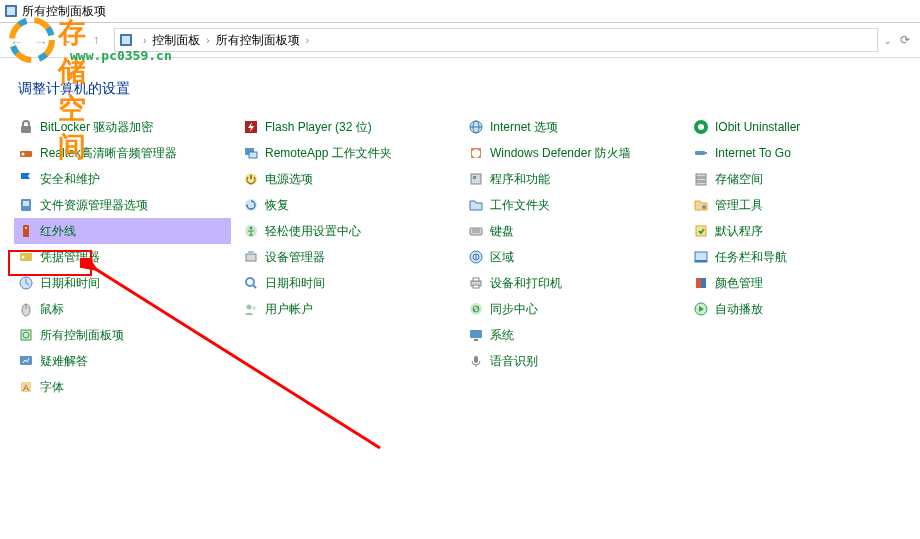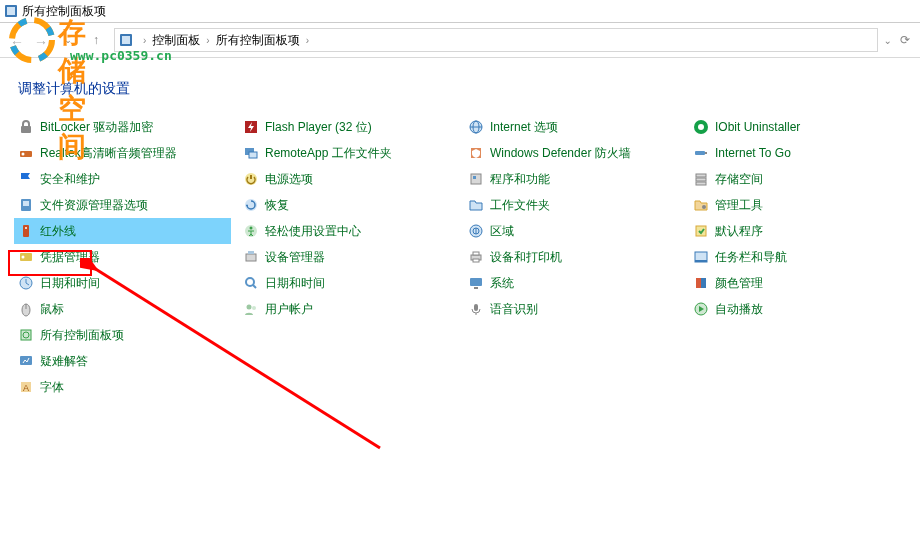--- a/index.html
+++ b/index.html
@@ -12,21 +12,21 @@
   .crumbs .sep{margin:0 6px;color:#888;font-size:10px}
   .crumbs a{color:#000;text-decoration:none}
   .crumbs .cp-icon{width:14px;height:14px;margin-right:4px}
   .navright{display:flex;align-items:center;gap:8px;color:#888;margin-right:4px}
   .header{padding:22px 0 16px 18px;color:#003399;font-size:14px}
   .grid{display:flex;gap:8px;padding:0 14px}
   .col{flex:1;min-width:0}
   .item{display:flex;align-items:center;height:26px;padding:0 4px;cursor:pointer}
   .item .ic{width:16px;height:16px;margin-right:6px;flex:0 0 16px;display:flex;align-items:center;justify-content:center}
   .item a{color:#006d21;text-decoration:none;white-space:nowrap}
-  .item.selected{background:#7dd3fc}
+  .item.selected{background:#c4b5fd}
   .highlight-box{position:absolute;border:2px solid #ff0000;pointer-events:none}
   .arrow-svg{position:absolute;pointer-events:none}
   .watermark{position:absolute;top:6px;left:2px;pointer-events:none;opacity:.95}
   .wm-text{font-size:28px;font-weight:bold;color:#ff8a00;letter-spacing:1px;font-family:"SimHei","Microsoft YaHei";position:absolute;top:8px;left:56px}
   .wm-url{font-family:monospace;font-size:13px;color:#1aa54a;position:absolute;top:42px;left:68px;font-weight:bold;letter-spacing:0}
   svg{display:block}
 </style>
 </head>
 <body>
 
@@ -278,36 +278,56 @@
         <span class="ic">
           <svg width="16" height="16" viewBox="0 0 16 16">
             <path d="M2 4h5l1 2h6v7H2z" fill="#cfe3f5" stroke="#3a7ab8"></path>
           </svg>
         </span>
         <a>工作文件夹</a>
       </div>
       <div class="item">
         <span class="ic">
           <svg width="16" height="16" viewBox="0 0 16 16">
+            <rect x="2" y="5" width="12" height="7" rx="1" fill="#d8d8d8" stroke="#888"></rect>
+            <line x1="4" y1="7" x2="12" y2="7" stroke="#888"></line>
+            <line x1="4" y1="9" x2="12" y2="9" stroke="#888"></line>
+          </svg>
+        </span>
+        <a>键盘</a>
+      </div>
+      <div class="item">
+        <span class="ic">
+          <svg width="16" height="16" viewBox="0 0 16 16">
             <circle cx="8" cy="8" r="6" fill="#cfe3f5" stroke="#3a7ab8"></circle>
             <circle cx="8" cy="8" r="3" fill="none" stroke="#3a7ab8"></circle>
             <line x1="8" y1="5" x2="8" y2="11" stroke="#3a7ab8"></line>
           </svg>
         </span>
         <a>区域</a>
       </div>
       <div class="item">
         <span class="ic">
           <svg width="16" height="16" viewBox="0 0 16 16">
             <rect x="3" y="6" width="10" height="5" fill="#d8d8d8" stroke="#888"></rect>
             <rect x="5" y="3" width="6" height="3" fill="#fff" stroke="#888"></rect>
             <rect x="5" y="10" width="6" height="3" fill="#fff" stroke="#888"></rect>
           </svg>
         </span>
         <a>设备和打印机</a>
+      </div>
+      <div class="item">
+        <span class="ic">
+          <svg width="16" height="16" viewBox="0 0 16 16">
+            <circle cx="8" cy="8" r="6" fill="#cfe8d2"></circle>
+            <path d="M5 8a3 3 0 016 0M11 8a3 3 0 01-6 0" stroke="#3aa04a" fill="none"></path>
+            <path d="M11 5l0 3-3 0M5 11l0-3 3 0" fill="#3aa04a"></path>
+          </svg>
+        </span>
+        <a>同步中心</a>
       </div>
       <div class="item">
         <span class="ic">
           <svg width="16" height="16" viewBox="0 0 16 16">
             <rect x="2" y="3" width="12" height="8" rx="1" fill="#5a94c8"></rect>
             <rect x="6" y="12" width="4" height="2" fill="#888"></rect>
           </svg>
         </span>
         <a>系统</a>
       </div>

